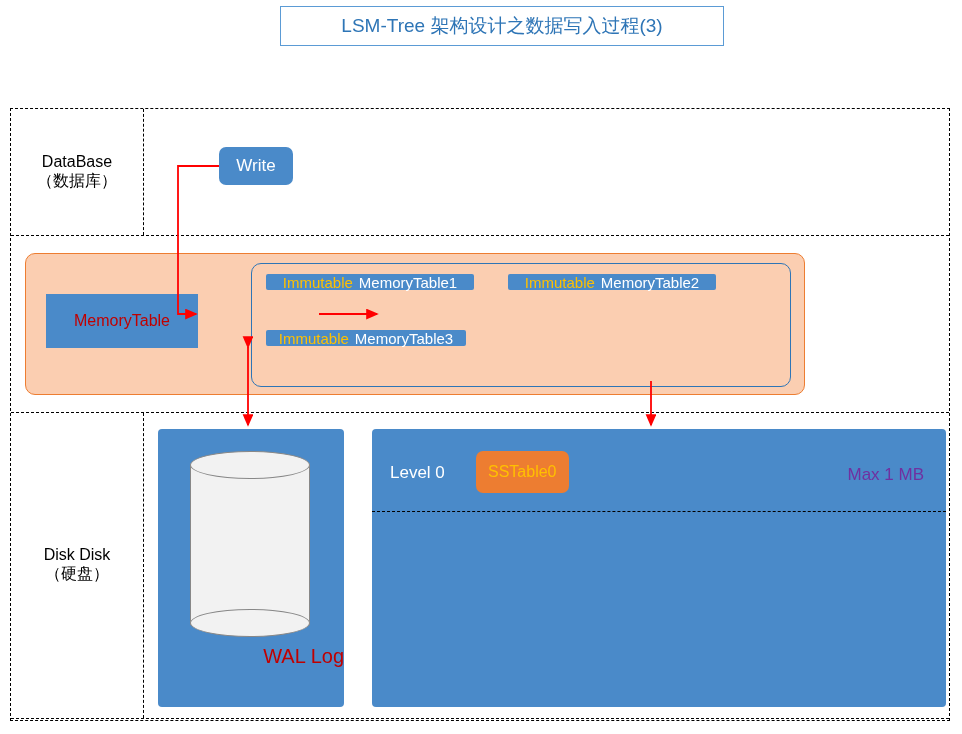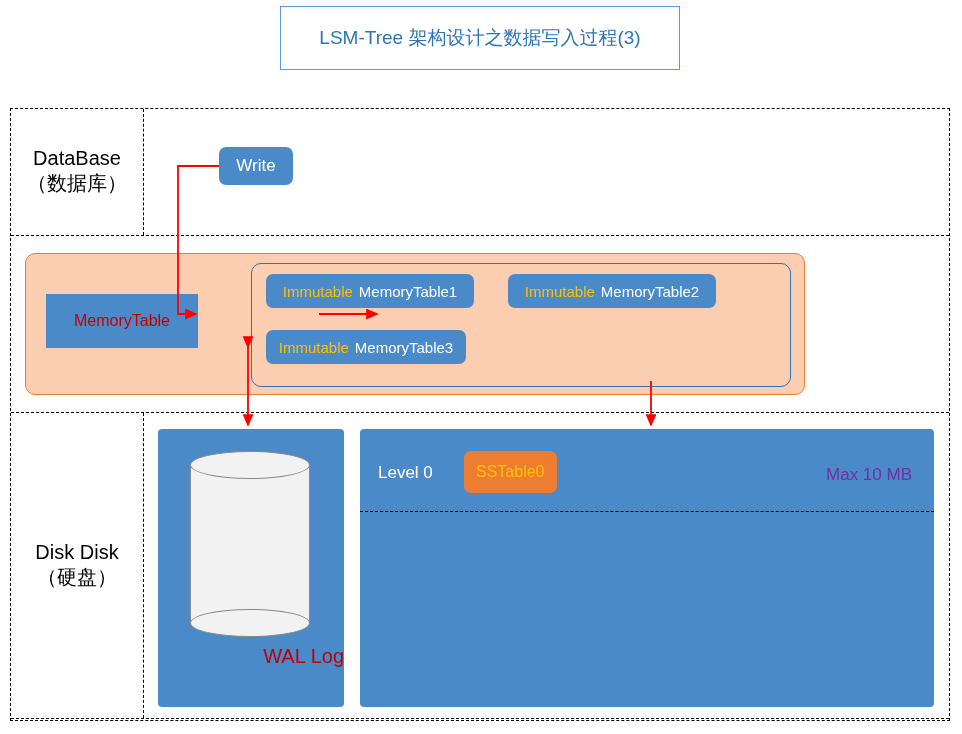--- a/index.html
+++ b/index.html
@@ -1,41 +1,41 @@
 <!DOCTYPE html>
 <html><head>
 <meta charset="utf-8">
 <style>
   * { box-sizing: border-box; margin: 0; padding: 0; }
   body { font-family: "Microsoft YaHei", Arial, sans-serif; background: #fff; width: 962px; height: 734px; position: relative; }
-  .title-box { position: absolute; left: 280px; top: 6px; width: 400px; border: 1.5px solid #5b9bd5; padding: 18px 14px; color: #2e75b6; font-size: 19px; text-align: center; background: #fff; }
+  .title-box { position: absolute; left: 280px; top: 6px; width: 444px; border: 1.5px solid #5b9bd5; padding: 6px 14px; color: #2e75b6; font-size: 19px; text-align: center; background: #fff; }
   .outer { position: absolute; left: 10px; top: 108px; width: 940px; height: 613px; border: 1.5px dashed #000; }
   .row { display: flex; border-bottom: 1.5px dashed #000; }
   .row:last-child { border-bottom: none; }
-  .label-col { width: 133px; display: flex; align-items: center; justify-content: center; border-right: 1.5px dashed #000; font-size: 20px; color: #000; text-align: center; white-space: pre-line; }
+  .label-col { width: 133px; display: flex; align-items: center; justify-content: center; border-right: 1.5px dashed #000; font-size: 16px; color: #000; text-align: center; white-space: pre-line; }
   .content-col { flex: 1; position: relative; }
   .row-db { height: 127px; }
   .row-mem { height: 177px; }
   .row-hd { height: 306px; }
   .write-btn { position: absolute; left: 75px; top: 38px; width: 74px; height: 38px; background: #4a8ac9; border-radius: 7px; color: #fff; font-size: 17px; display: flex; align-items: center; justify-content: center; }
   .mem-outer { position: absolute; left: 14px; top: 17px; width: 780px; height: 142px; background: #fbceb1; border: 1.5px solid #ed7d31; border-radius: 10px; }
   .mem-table { position: absolute; left: 20px; top: 40px; width: 152px; height: 54px; background: #4a8ac9; display: flex; align-items: center; justify-content: center; color: #c00000; font-size: 16px; }
   .imm-box { position: absolute; left: 225px; top: 9px; width: 540px; height: 124px; border: 1.5px solid #2e75b6; border-radius: 10px; background: transparent; }
-  .imm { position: absolute; background: #4a8ac9; border-radius: 7px; color: #fff; font-size: 15px; display: flex; align-items: center; justify-content: center; padding: 0 6px; height: 34px; }
+  .imm { position: absolute; background: #4a8ac9; border-radius: 2px; color: #fff; font-size: 15px; display: flex; align-items: center; justify-content: center; padding: 0 6px; height: 16px; }
   .imm .kw { color: #ffc000; margin-right: 6px; }
   .imm1 { left: 14px; top: 10px; width: 208px; }
   .imm2 { left: 256px; top: 10px; width: 208px; }
   .imm3 { left: 14px; top: 66px; width: 200px; }
   .hd-left { position: absolute; left: 14px; top: 16px; width: 186px; height: 278px; background: #4a8ac9; border-radius: 4px; }
   .cylinder { position: absolute; left: 32px; top: 22px; width: 120px; height: 186px; }
   .cyl-top { width: 120px; height: 28px; background: #f2f2f2; border: 1px solid #888; border-radius: 60px/14px; position: absolute; top: 0; }
   .cyl-body { position: absolute; top: 14px; width: 120px; height: 160px; background: #f2f2f2; border-left: 1px solid #888; border-right: 1px solid #888; }
   .cyl-bot { width: 120px; height: 28px; background: #f2f2f2; border: 1px solid #888; border-radius: 60px/14px; position: absolute; bottom: 0; }
   .wal-label { position: absolute; left: 0; top: 216px; width: 186px; text-align: right; color: #c00000; font-size: 20px; font-weight: 500; }
-  .hd-right { position: absolute; left: 216px; top: 16px; width: 574px; height: 278px; background: #4a8ac9; border-radius: 4px; }
+  .hd-right { position: absolute; left: 228px; top: 16px; width: 574px; height: 278px; background: #4a8ac9; border-radius: 4px; }
   .level-line { position: absolute; left: 0; top: 82px; width: 574px; border-top: 1.8px dashed #000; }
   .level-label { position: absolute; left: 18px; top: 34px; color: #fff; font-size: 17px; }
   .sst { position: absolute; top: 22px; height: 42px; background: #ed7d31; border-radius: 7px; color: #ffc000; font-size: 16px; display: flex; align-items: center; justify-content: center; padding: 5px 12px; }
   .sst0 { left: 104px; }
   .sst1 { left: 198px; }
   .max-label { position: absolute; right: 22px; top: 36px; color: #7030a0; font-size: 17px; }
   svg.arrows { position: absolute; left: 0; top: 0; width: 100%; height: 100%; pointer-events: none; }
 </style>
 </head>
 <body>
@@ -82,21 +82,21 @@
         <div class="cylinder">
           <div class="cyl-body"></div>
           <div class="cyl-bot"></div>
           <div class="cyl-top"></div>
         </div>
         <div class="wal-label">WAL Log</div>
       </div>
       <div class="hd-right">
         <div class="level-label">Level 0</div>
         <div class="sst sst0">SSTable0</div>
-        <div class="max-label">Max 10 MB</div>
+        <div class="max-label">Max 1 MB</div>
         <div class="level-line"></div>
       </div>
     </div>
   </div>
 
   <svg class="arrows">
     <defs>
       <marker id="ah" markerWidth="8" markerHeight="8" refX="6" refY="3" orient="auto">
         <path d="M0,0 L7,3 L0,6 Z" fill="#ff0000"></path>
       </marker>

